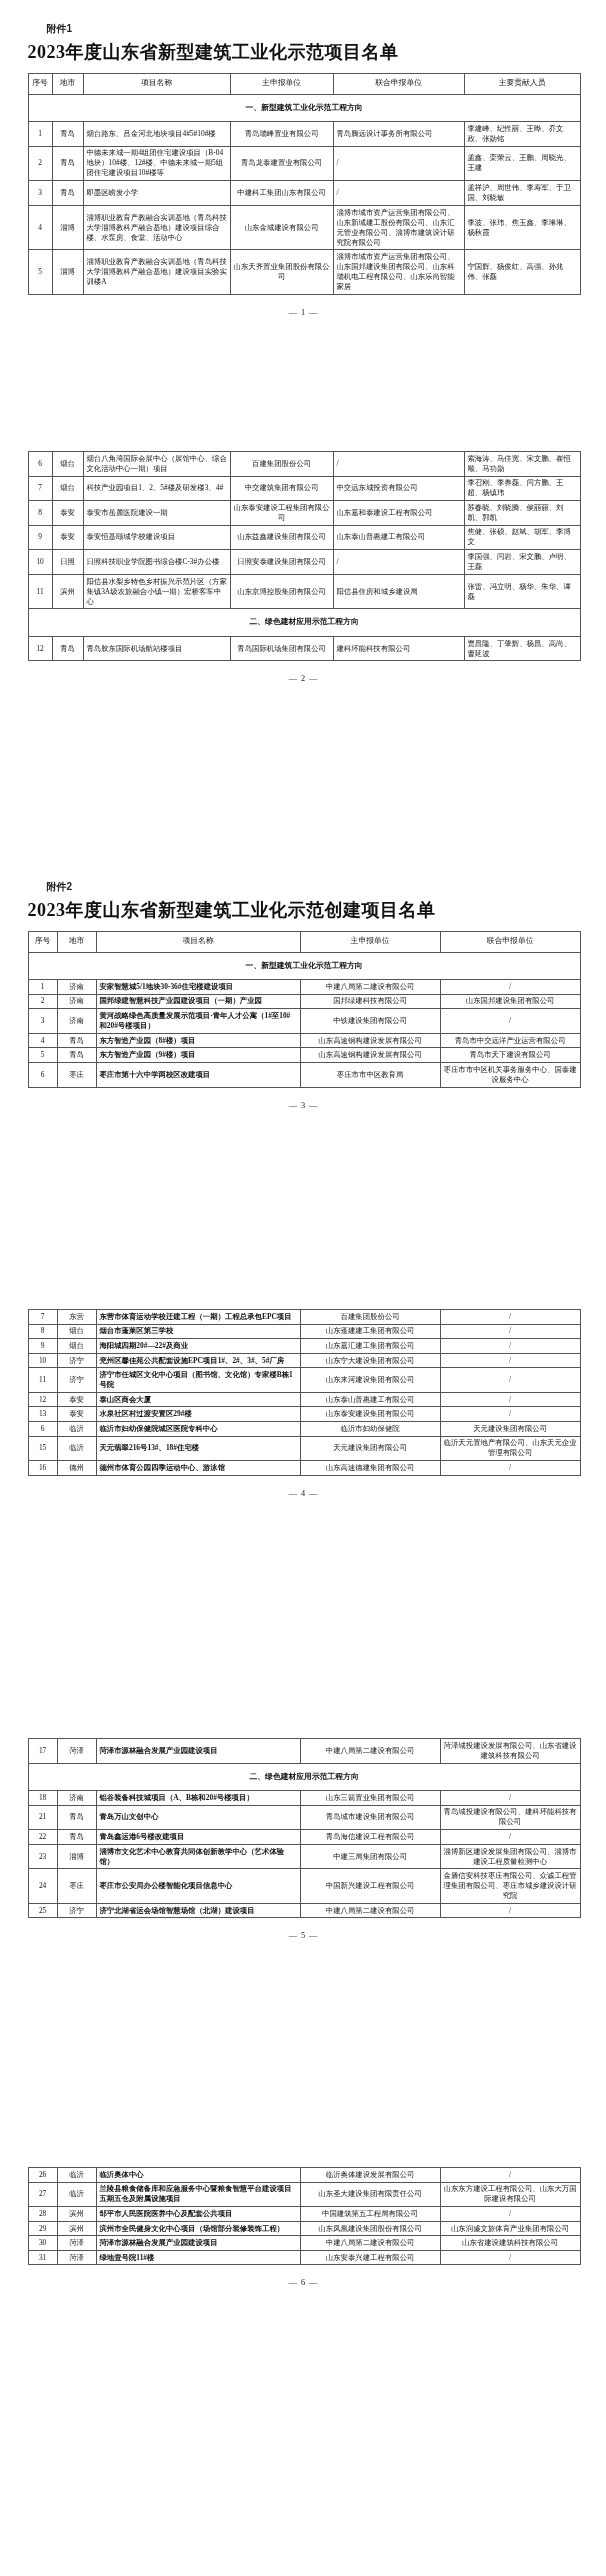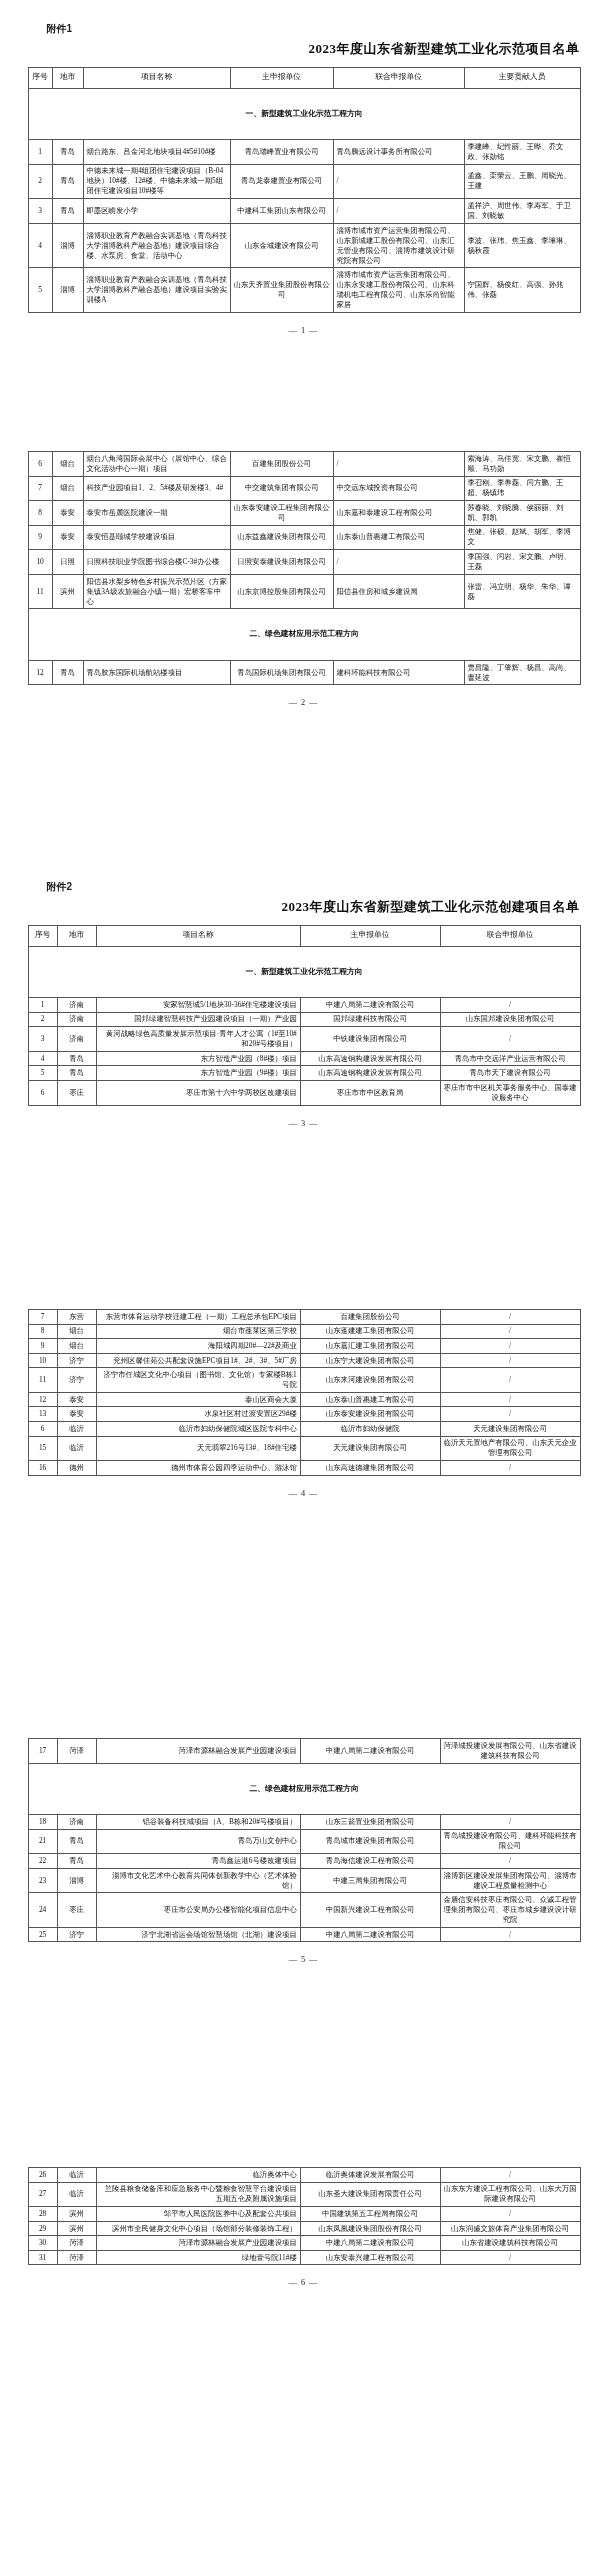--- a/index.html
+++ b/index.html
@@ -1,25 +1,25 @@
 <!DOCTYPE html>
 <html style="font-size:14.7px"><head>
 <meta charset="utf-8">
 <style>
   html,body{margin:0;padding:0;background:#ffffff;}
   body{width:607px;height:2576px;font-family:"Liberation Serif",serif;color:#111;}
   .page{width:607px;height:429px;box-sizing:border-box;padding:22px 27.6px 0 27.6px;overflow:hidden;background:#fff;position:relative;}
   .att-label{font-size:10px;font-weight:bold;font-family:"Liberation Sans",sans-serif;color:#222;margin:0 0 3.7px 1.8px;padding-left:17px;}
-  .doc-title{font-size:13px;font-weight:bold;text-align:right;margin:1.8px 0 9.2px 0;letter-spacing:0.5px;}
+  .doc-title{font-size:18px;font-weight:bold;text-align:left;margin:1.8px 0 9.2px 0;letter-spacing:0.5px;}
   table.doc-table{width:552px;border-collapse:collapse;table-layout:fixed;}
   .doc-table th,.doc-table td{border:0.6px solid #555;font-size:7.4px;line-height:1.35;padding:1.8px 2.8px;text-align:center;vertical-align:middle;word-break:break-all;}
   .doc-table th{font-weight:normal;font-size:7.8px;padding:4.6px 1.8px;font-family:"Liberation Sans",sans-serif;}
-  tr.section-row td{font-weight:bold;font-size:7.8px;text-align:center;padding:20px;font-family:"Liberation Sans",sans-serif;}
+  tr.section-row td{font-weight:bold;font-size:7.8px;text-align:center;padding:8px;font-family:"Liberation Sans",sans-serif;}
   .t-att1 td:nth-child(3),.t-att1 td:nth-child(5),.t-att1 td:nth-child(6){text-align:left;}
-  .t-att2 td:nth-child(3){text-align:right;}
+  .t-att2 td:nth-child(3){text-align:left;font-weight:bold;}
   .page-num{text-align:center;font-size:8.3px;margin-top:13px;color:#222;letter-spacing:0.9px;}
 </style>
 </head>
 <body>
 
 <div class="page">
   <div class="att-label">附件1</div>
   <div class="doc-title">2023年度山东省新型建筑工业化示范项目名单</div>
   <table class="doc-table t-att1">
     <colgroup>
@@ -76,21 +76,21 @@
           <td>淄博职业教育产教融合实训基地（青岛科技大学淄博教科产融合基地）建设项目综合楼、水泵房、食堂、活动中心</td>
           <td>山东金城建设有限公司</td>
           <td>淄博市城市资产运营集团有限公司、山东新城建工股份有限公司、山东汇元管业有限公司、淄博市建筑设计研究院有限公司</td>
           <td>李波、张玮、焦玉鑫、李琳琳、杨秋霞</td>
         </tr>
         <tr>
           <td>5</td>
           <td>淄博</td>
           <td>淄博职业教育产教融合实训基地（青岛科技大学淄博教科产融合基地）建设项目实验实训楼A</td>
           <td>山东天齐置业集团股份有限公司</td>
-          <td>淄博市城市资产运营集团有限公司、山东永安建工股份有限公司、山东科瑞机电工程有限公司、山东乐尚智能家居</td>
+          <td>淄博市城市资产运营集团有限公司、山东国邦建设集团有限公司、山东科瑞机电工程有限公司、山东乐尚智能家居</td>
           <td>宁国辉、杨俊红、高强、孙兆伟、张磊</td>
         </tr>
       </tbody>
   </table>
   <div class="page-num">— 1 —</div>
 </div>
 
 <div class="page">
   <table class="doc-table t-att1">
     <colgroup>

